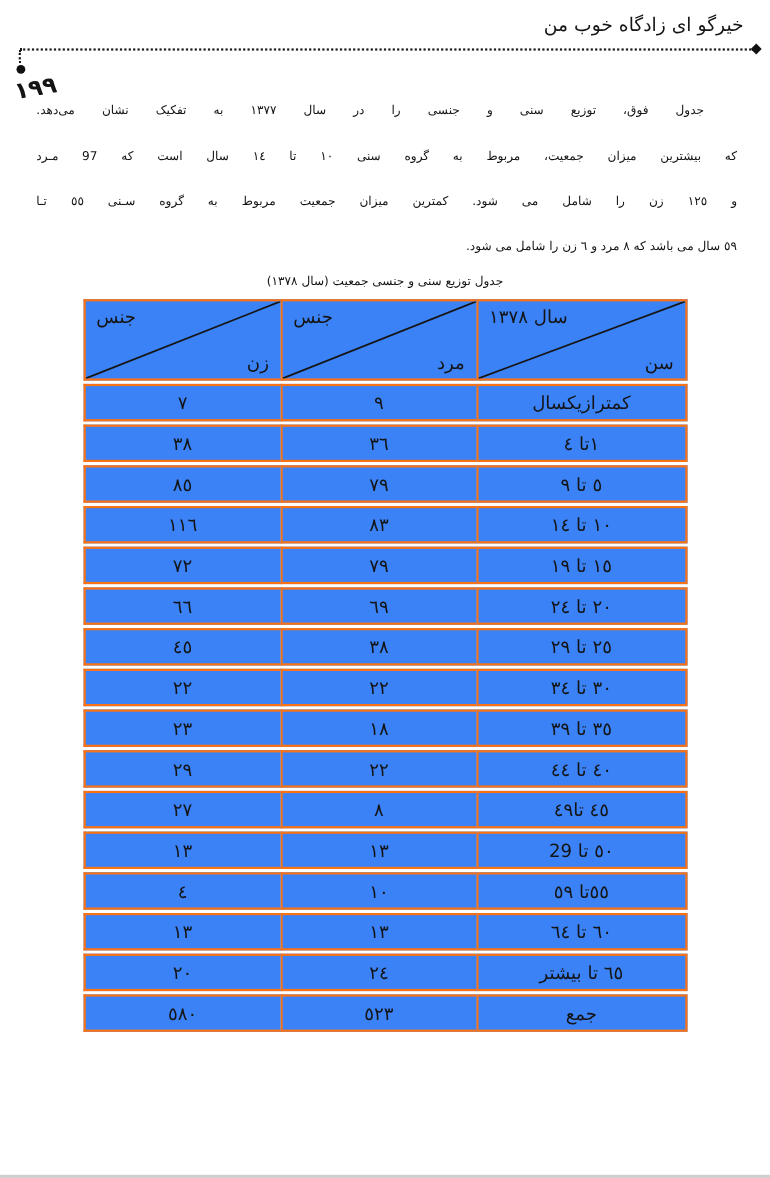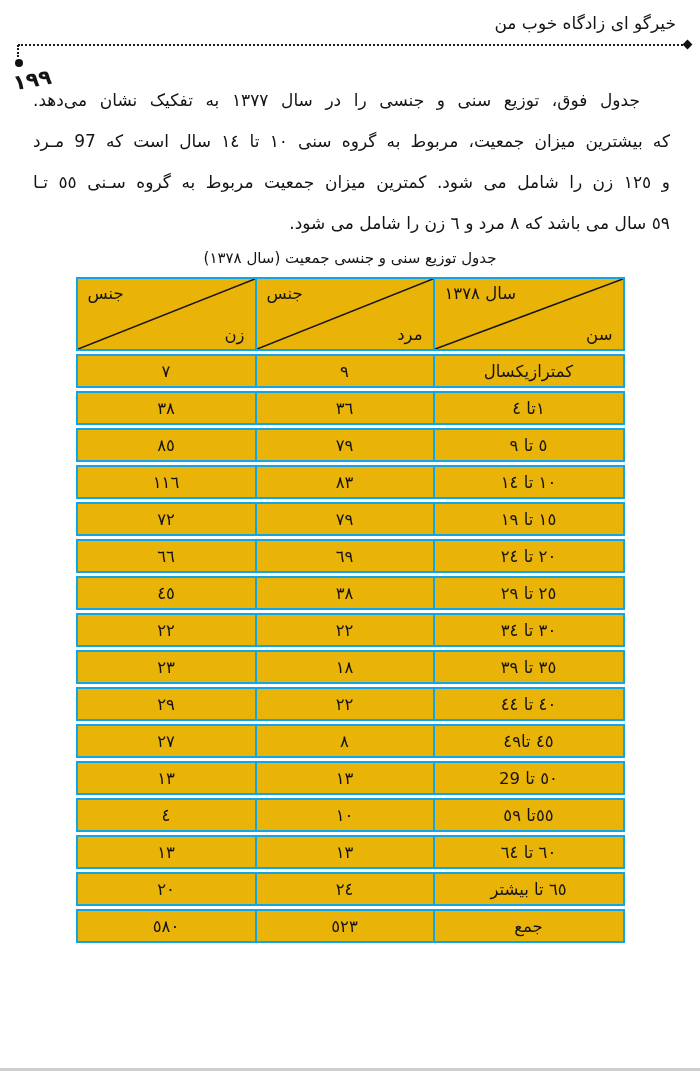--- a/index.html
+++ b/index.html
@@ -10,30 +10,30 @@
   }
   
   .running-head { padding:13px 24px 0 0; text-align:right; direction:rtl; font-size:17px; letter-spacing:.2px; }
   
   .rule-wrap { position:relative; margin:11px 14px 0 18px; border-top:2px dotted #1a1a1a; }
   .diamond { position:absolute; right:-5px; top:-5px; width:7px; height:7px; background:#111; transform:rotate(45deg); }
   .vdots   { position:absolute; left:-1px; top:-1px; height:12px; width:0; border-left:2px dotted #1a1a1a; }
   .bullet  { position:absolute; left:-3px; top:13px; width:8px; height:8px; border-radius:50%; background:#111; }
   .page-number { position:absolute; left:13px; top:68px; font-size:21px; font-weight:bold; transform:rotate(-10deg); }
   
-  .paragraph { margin:34px 30px 0 33px; direction:rtl; font-size:17px; }
+  .paragraph { margin:34px 30px 0 33px; direction:rtl; font-size:11px; }
   .para-line { height:41px; line-height:41px; text-align:justify; text-align-last:justify; overflow:hidden; }
   .para-line.indent { padding-right:30px; }
   .para-line.last { text-align-last:right; }
   
-  .table-caption { margin-top:5px; text-align:center; direction:rtl; font-size:15px; }
+  .table-caption { margin-top:5px; text-align:center; direction:rtl; font-size:11px; }
   
   table.dist { direction:rtl; margin:7px auto 0 auto; border-collapse:separate; border-spacing:0 3px; table-layout:fixed; width:549px; }
   col.c-age { width:192px; } col.c-men { width:178px; } col.c-women { width:179px; }
-  .dist th, .dist td { border:2px solid #0ea5e9; background:#eab308; font-weight:normal; }
+  .dist th, .dist td { border:2px solid #f97316; background:#3b82f6; font-weight:normal; }
   .dist th:not(:first-child), .dist td:not(:first-child) { border-right:none; }
   .dist td { height:34px; text-align:center; vertical-align:middle; font-size:16.5px; padding:0 4px; }
   .dist th.hdr { height:74px; position:relative; padding:0; }
   .diag { position:absolute; left:0; top:0; width:100%; height:100%; display:block; }
   .diag line { stroke:#151515; stroke-width:1.6; vector-effect:non-scaling-stroke; }
   .hdr-top    { position:absolute; top:5px;  left:10px;  font-size:16.5px; direction:rtl; }
   .hdr-bottom { position:absolute; bottom:5px; right:10px; font-size:16.5px; direction:rtl; }
   .scan-edge { position:absolute; left:0; right:0; bottom:0; height:3px; background:#cfcfcf; }
 </style>
 </head>

